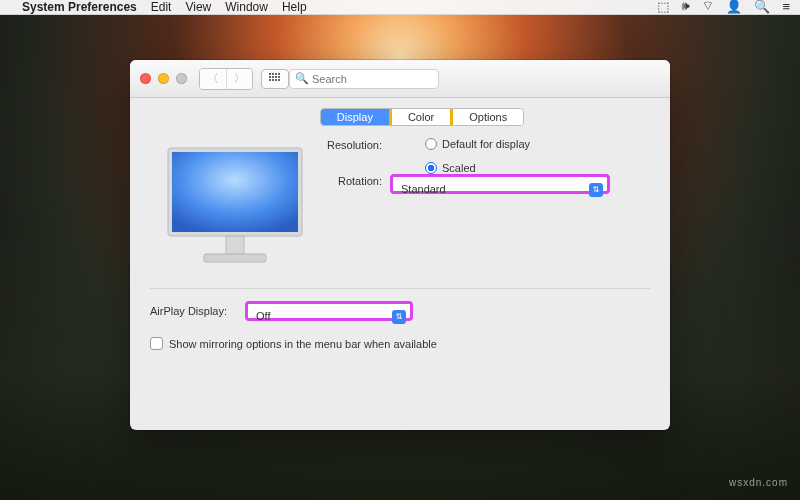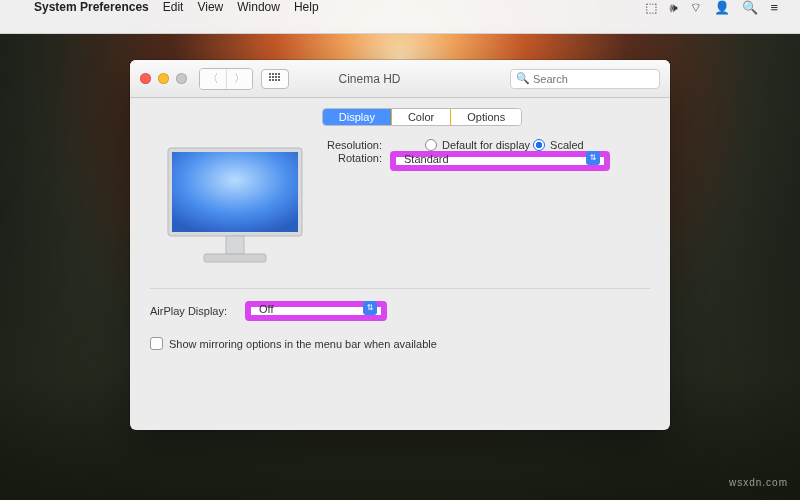--- a/index.html
+++ b/index.html
@@ -13,25 +13,25 @@
 }
 .wallpaper::after{
   content:""; position:absolute; inset:0;
   background:
     linear-gradient(to top, rgba(20,25,15,.85) 0%, rgba(40,45,30,.4) 25%, transparent 55%),
     linear-gradient(100deg, rgba(0,0,0,.35) 0%, transparent 30%, transparent 70%, rgba(0,0,0,.35) 100%);
 }
 
 
 .menubar {
-  position: absolute; top: 0; left: 0; right: 0; height: 34px;
+  position: absolute; top: 0; left: 0; right: 0; height: 15px;
   background: rgba(248,248,248,.96);
-  display: flex; align-items: flex-start;
+  display: flex; align-items: flex-end;
   font-size: 12px; color: #222;
-  padding: 0 22px;
+  padding: 0 10px;
   border-bottom: 1px solid rgba(0,0,0,.12);
 }
 .menubar .apple { font-size: 13px; margin-right: 12px; }
 .menubar .app-title { font-weight: 600; margin-right: 14px; }
 .menubar .mitem { margin-right: 14px; }
 .menubar .spacer { flex: 1; }
 .menubar .ricon { margin-left: 12px; font-size: 13px; color:#333; }
 
 
 .window {
@@ -58,47 +58,47 @@
 .gridbtn .g{ width:12px; height:12px; display:grid; grid-template-columns:repeat(4,2px); grid-template-rows:repeat(3,2px); gap:1px;}
 .gridbtn .g i{background:#666;}
 .win-title{ flex:1; text-align:center; font-size:12px; color:#555; margin-left:-60px;}
 .searchwrap{ position:relative;}
 .searchwrap input{ width:150px; height:20px; border:1px solid #cfcfcf; border-radius:4px; padding:0 6px 0 22px; font-size:11px; background:#fff;}
 .searchwrap .sicon{ position:absolute; left:6px; top:3px; font-size:11px; color:#9a9a9a;}
 
 .tabs{ display:flex; justify-content:center; padding:10px 0 6px;margin-left:44px;}
 .tabseg{ display:flex; border:1px solid #bcbcbc; border-radius:4px; overflow:hidden; background:#fff;}
 .tabseg button{ border:0; background:#fff; font-size:11px; padding:2px 16px; color:#333;}
-.tabseg button + button{ border-left:1px solid #eab308;}
+.tabseg button + button{ border-left:3px solid #eab308;}
 .tabseg button.active{ background:#4a90ff; color:#fff;}
 
 .content{ display:flex; padding:6px 20px 10px 20px; }
 .monitor{ width:170px; display:flex; align-items:flex-start; justify-content:center; margin-top:4px;}
 .monitor svg{ display:block;}
 
 .fields{ flex:1; font-size:11px; color:#333; }
 .row{ display:flex; }
 .row .lbl{ width:70px; text-align:right; padding-right:8px; padding-top:1px; color:#333;}
-.radiogrp{ display:flex; flex-direction:row; gap:3px;padding-left:35px;}
+.radiogrp{ display:flex; flex-direction:column; gap:12px;padding-left:35px;}
 .radio{ display:flex; align-items:center; gap:5px;}
 .radio .dot{ width:12px; height:12px; border:1px solid #8a8a8a; border-radius:50%; background:#fff; position:relative;}
 .radio.checked .dot{ background: radial-gradient(circle at 50% 50%, #1a6fff 0 45%, #fff 46% 100%); border-color:#1a6fff;}
 .reslist{ margin-left:0; margin-top:4px; border:1px solid #d0d0d0; background:#fff; width:220px;}
 .reslist div{ padding:2px 8px; font-size:11px;}
 .reslist .odd{ background:#f3f3f3;}
 .reslist .sel{ background:#e2e2e2;}
 
 .slider{ flex:1; height:4px; background:#d0d0d0; border-radius:2px; position:relative; margin-top:6px; margin-right:14px;}
 .slider .track{ position:absolute; left:0; top:0; bottom:0; background:#3b82f6; border-radius:2px; width:60%;}
 .slider .thumb{ position:absolute; top:-5px; width:14px; height:14px; border-radius:50%; background:#fff; border:1px solid #a8a8a8; left:60%; transform:translateX(-50%); box-shadow:0 1px 1px rgba(0,0,0,.2);}
 
-.dropdown{ display:flex; align-items:flex-end; background:#fff; border:6px solid #d946ef; border-radius:4px; height:20px; width:220px; padding:6px 4px 0 8px; font-size:11px;}
+.dropdown{ display:flex; align-items:flex-start; background:#fff; border:3px solid #d946ef; border-radius:4px; height:20px; width:220px; padding:6px 4px 0 8px; font-size:11px;}
 .dropdown .val{ flex:1;}
 .dropdown .chev{ width:14px; height:14px; border-radius:3px; background:#3b82f6; color:#fff; display:flex; align-items:center; justify-content:center; font-size:8px; line-height:1;}
-.dropdown.small{ width:142px;}
+.dropdown.small{ width:168px;}
 
 .divider{ height:1px; background:#d4d4d4; margin:6px 20px;}
 
 .bottom{ padding:6px 20px 14px; font-size:11px; color:#333;}
 .bottom .row{ align-items:center; margin-bottom:8px;}
 .bottom .lbl2{ width:95px; text-align:left; padding-right:6px;}
 .check{ display:flex; align-items:center; gap:6px; margin-top:16px;}
 .check .box{ width:13px; height:13px; border:1px solid #9a9a9a; border-radius:3px; background:#fff;}
 
 .watermark{ position:absolute; right:12px; bottom:12px; font-size:10px; color:rgba(255,255,255,.55); letter-spacing:1px;}
@@ -144,21 +144,20 @@
           <i></i>
           <i></i>
           <i></i>
           <i></i>
           <i></i>
           <i></i>
           <i></i>
           <i></i>
         </div>
     </div>
-    <div class="win-title">Cinema HD</div>
     <div class="searchwrap">
       <span class="sicon">🔍</span>
       <input type="text" placeholder="Search" style="">
     </div>
   </div>
 
   <div class="tabs">
     <div class="tabseg">
       <button class="active">Display</button>
       <button>Color</button>

